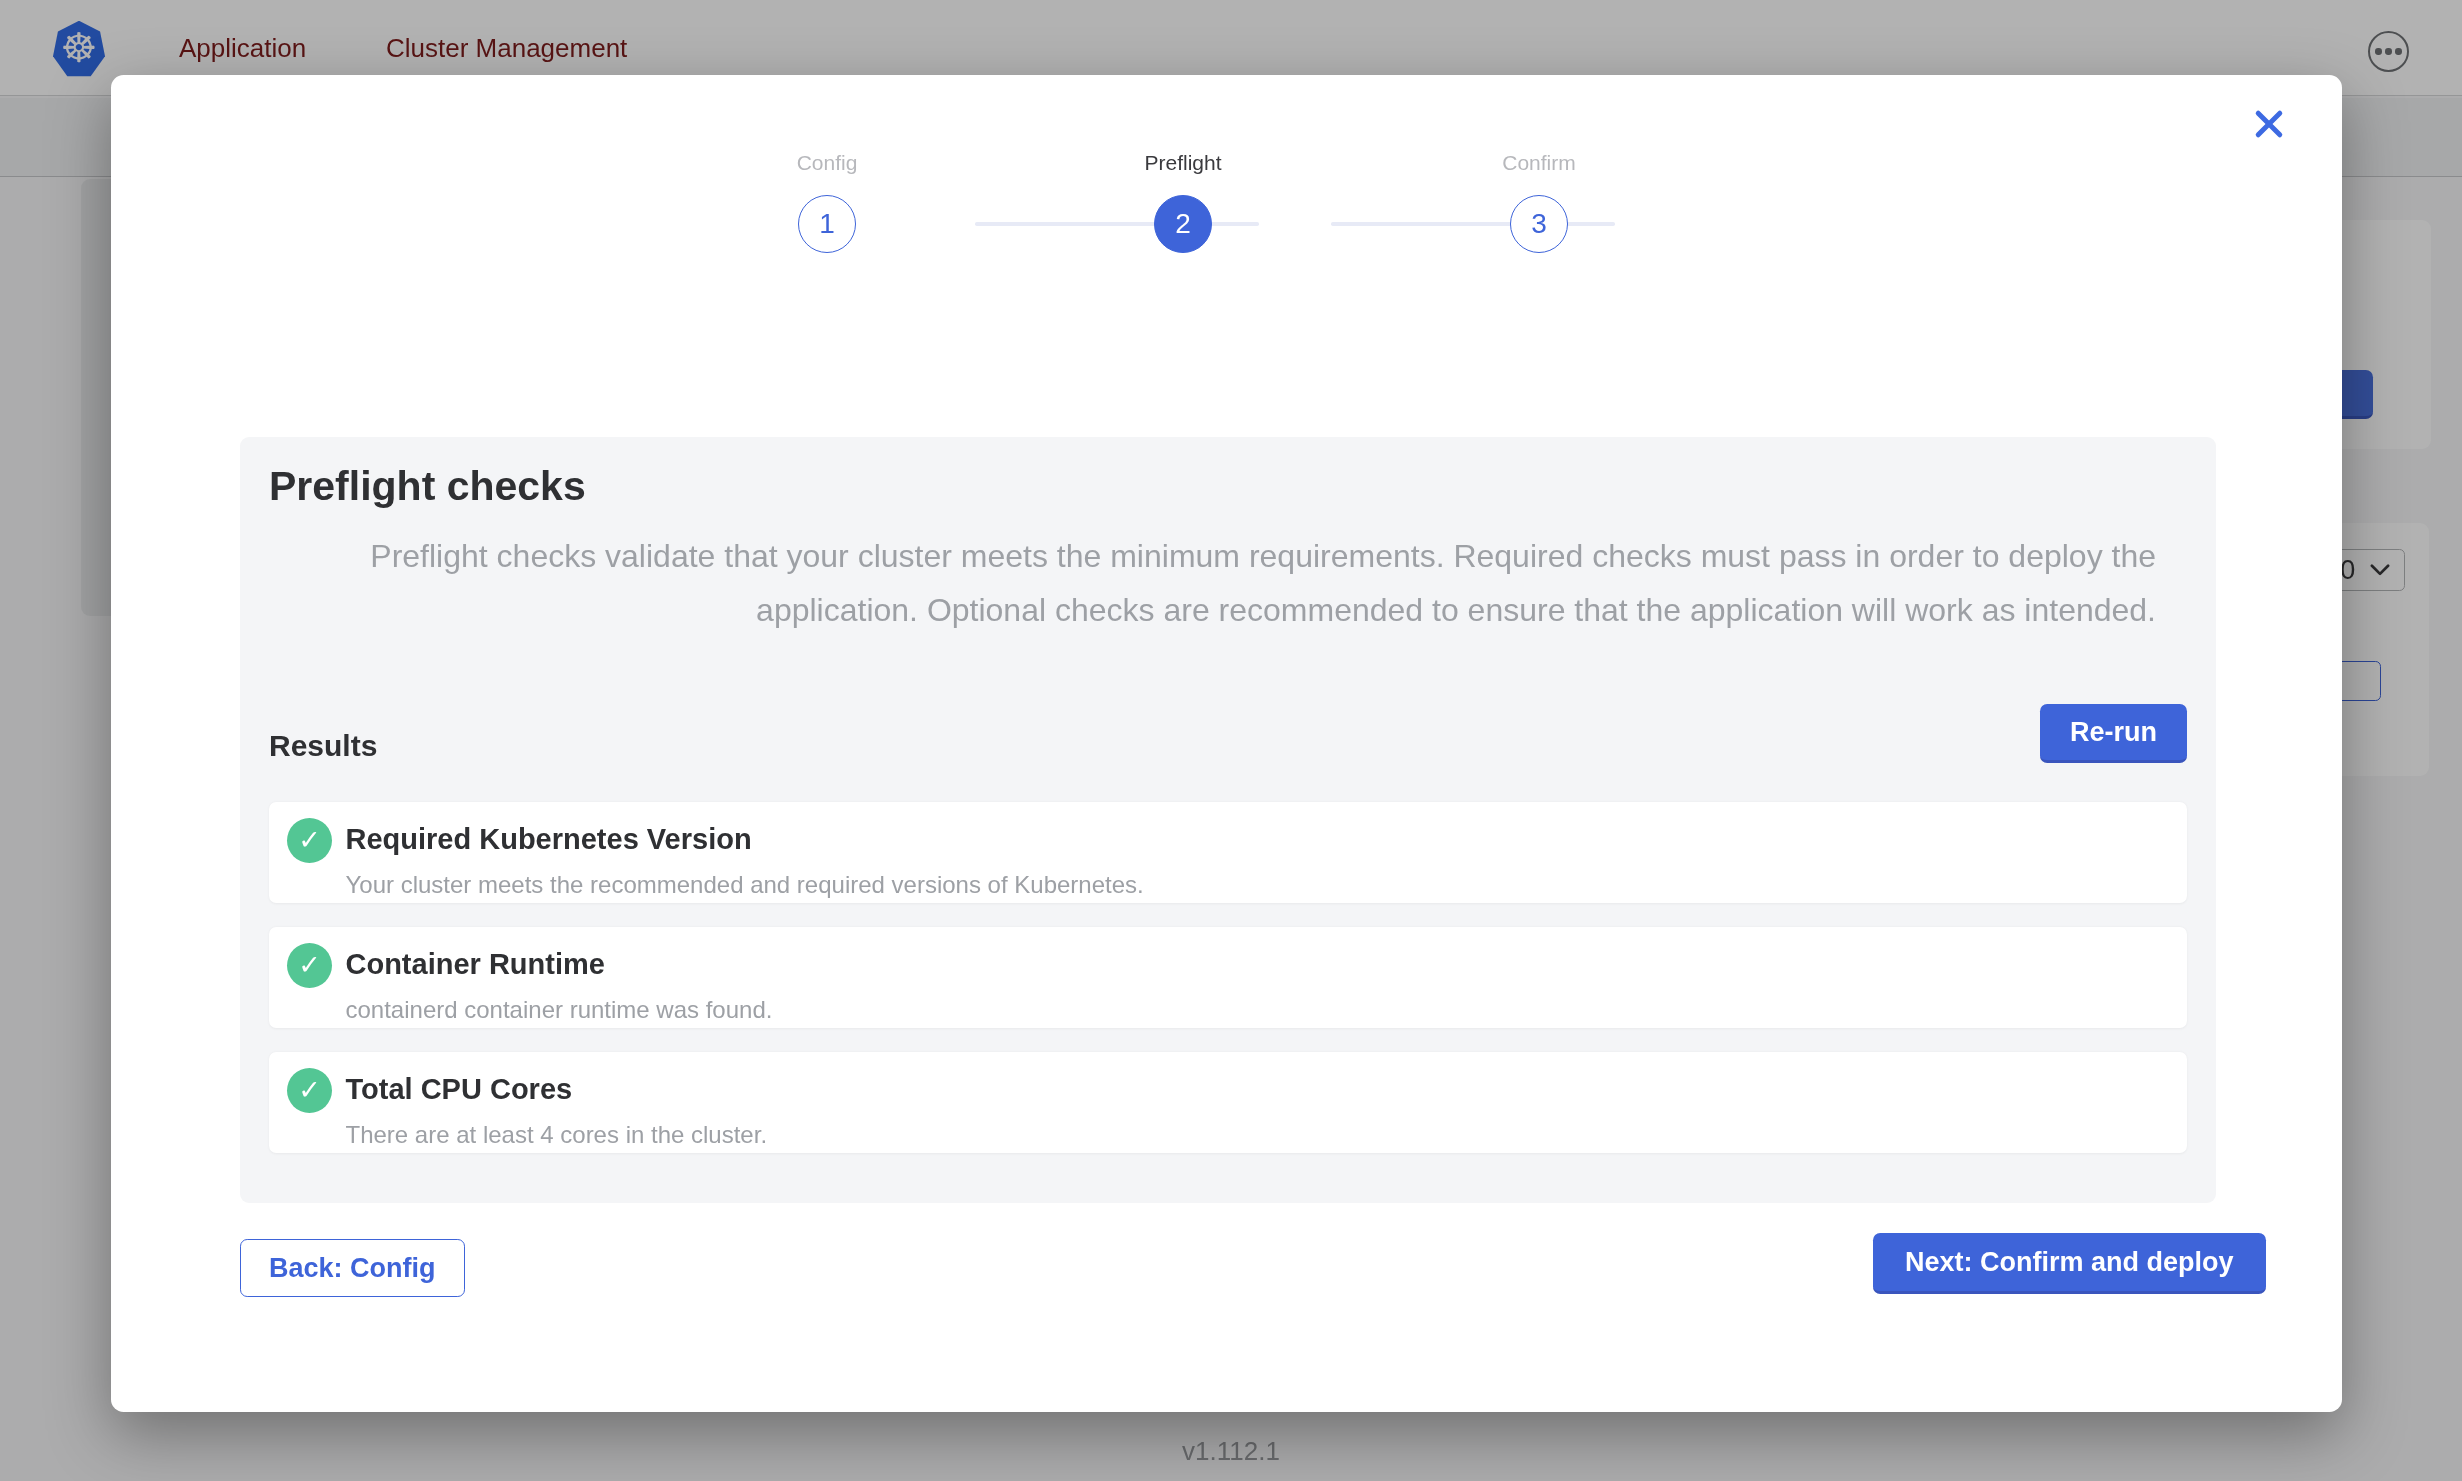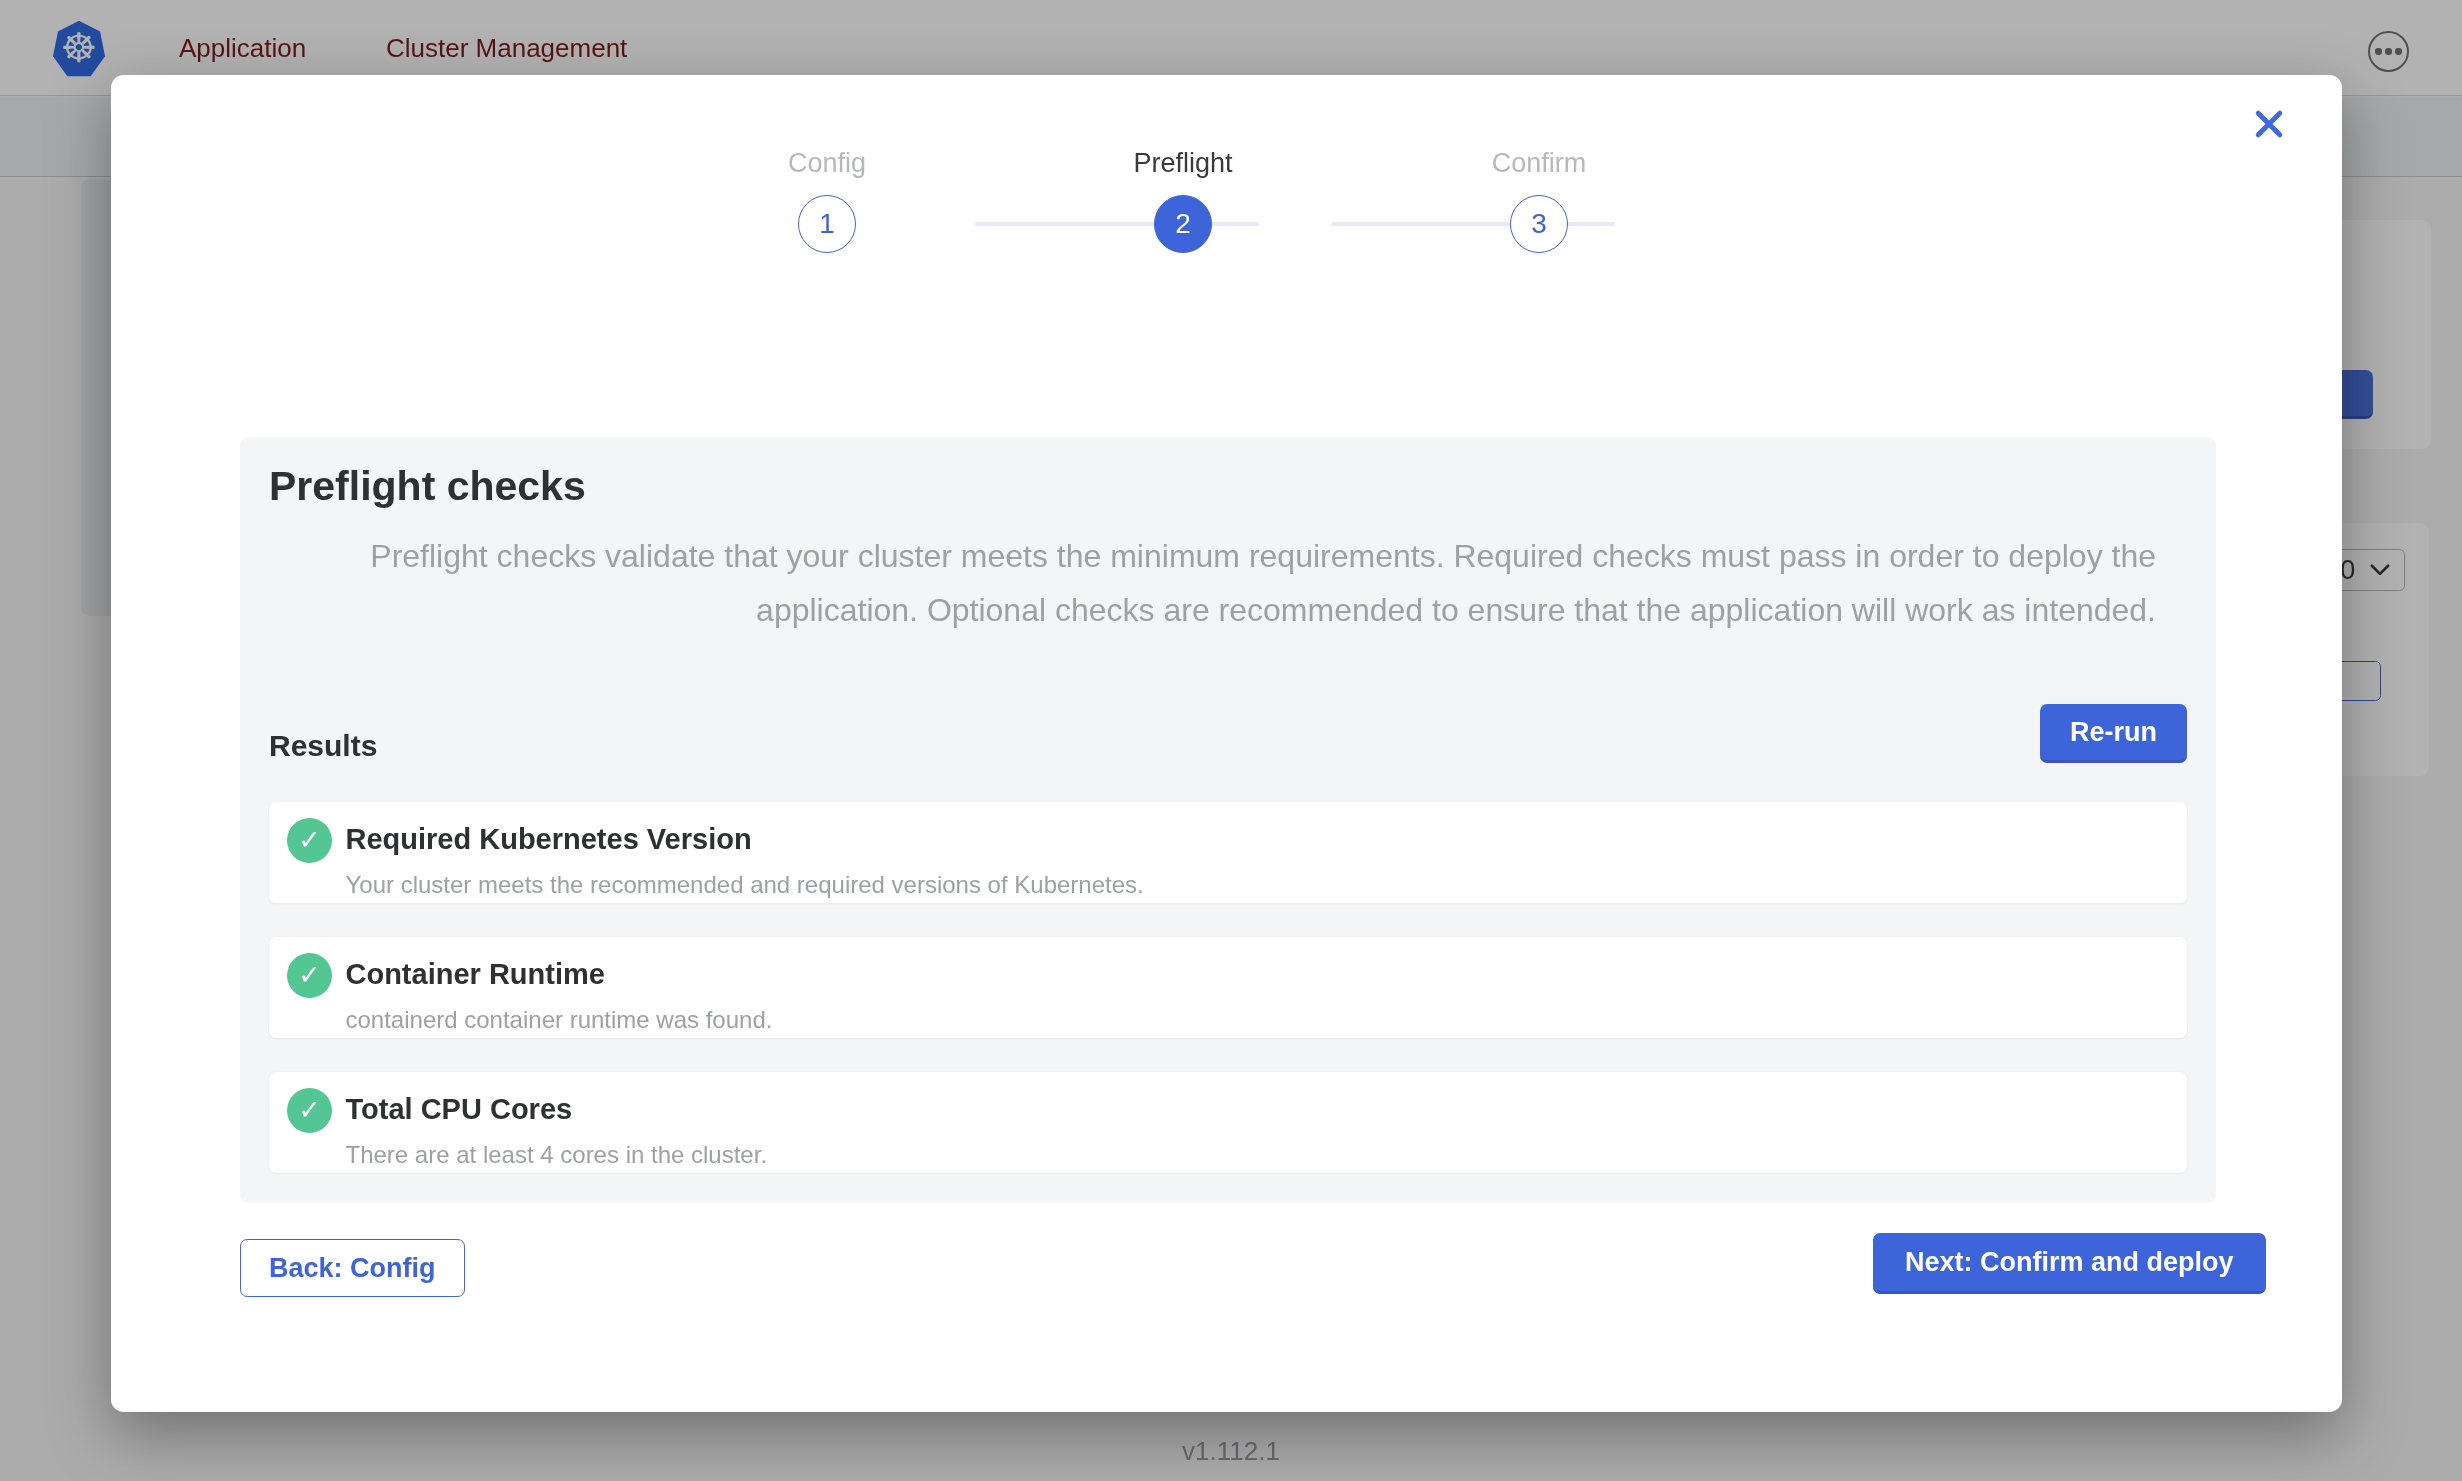--- a/index.html
+++ b/index.html
@@ -29,36 +29,36 @@
   
   .overlay{position:absolute;inset:0;background:rgba(0,0,0,0.30);z-index:50;}
 
   
   .modal{position:absolute;left:111px;top:75px;width:2231px;height:1337px;background:#ffffff;border-radius:12.6px;box-shadow:0 21.6px 63px rgba(0,0,0,0.35);z-index:100;}
   .close-btn{position:absolute;left:2137px;top:28px;width:41px;height:41px;display:flex;align-items:center;justify-content:center;cursor:pointer;background:none;border:none;padding:0;}
 
   
   .stepper{position:absolute;left:538px;top:72px;width:1068px;display:flex;}
   .step{width:356px;display:flex;flex-direction:column;align-items:center;}
-  .step-label{font-size:27px;line-height:32px;color:#b7b8bc;margin-bottom:16px;}
+  .step-label{font-size:21px;line-height:32px;color:#b7b8bc;margin-bottom:16px;}
   .step.active .step-label{color:#3a3a3e;}
   .step-circle{width:58px;height:58px;border-radius:50%;border:1.8px solid #3e64d9;background:#ffffff;color:#3e64d9;display:flex;align-items:center;justify-content:center;font-size:28px;}
   .step.active .step-circle{background:#3e64d9;border-color:#3e64d9;color:#ffffff;}
   .connector{position:absolute;top:147px;height:3.6px;background:#e7eaf6;border-radius:1.8px;z-index:0;}
   .connector.c1{left:864px;width:284px;}
   .connector.c2{left:1220px;width:284px;}
 
   
   .card{position:absolute;left:129px;top:362px;width:1976px;height:766px;background:#f4f5f7;border-radius:9px;padding:24px 29px 0 29px;}
   .card-title{font-size:41px;font-weight:bold;color:#2f3033;line-height:50px;}
   .card-desc{margin-top:18px;font-size:32px;line-height:54px;color:#9da0a5;width:1887px;text-align:right;}
   .results-row{margin-top:67px;display:flex;align-items:flex-end;justify-content:space-between;height:59px;}
   .results-label{font-size:30px;font-weight:bold;color:#2f3033;}
   .checks{margin-top:39px;}
-  .check-row{background:#ffffff;border-radius:7.2px;box-shadow:0 0.9px 2.7px rgba(0,0,0,0.05);height:101px;margin-bottom:34px;padding:16px 18px 0 18px;display:flex;align-items:flex-start;}
+  .check-row{background:#ffffff;border-radius:7.2px;box-shadow:0 0.9px 2.7px rgba(0,0,0,0.05);height:101px;margin-bottom:24px;padding:16px 18px 0 18px;display:flex;align-items:flex-start;}
   .check-icon{width:45px;height:45px;border-radius:50%;background:#53c694;display:flex;align-items:center;justify-content:center;flex:none;margin-right:13.5px;}
   .check-icon::after{content:"\2713";color:#ffffff;font-size:27px;font-weight:bold;line-height:1;}
   .check-text{display:flex;flex-direction:column;}
   .check-title{font-size:29px;font-weight:bold;color:#2f3033;line-height:43px;}
   .check-msg{margin-top:10px;font-size:24px;color:#9da0a5;line-height:27px;}
 
   
   .btn-blue{background:#3e64d9;border:none;border-bottom:3.6px solid #3a55bd;border-radius:7.2px;color:#ffffff;font-weight:bold;cursor:pointer;}
   .rerun-btn{height:59px;padding:0 30px;font-size:27px;}
   .next-btn{position:absolute;left:1762px;top:1158px;height:61px;padding:0 32px;font-size:27px;}

